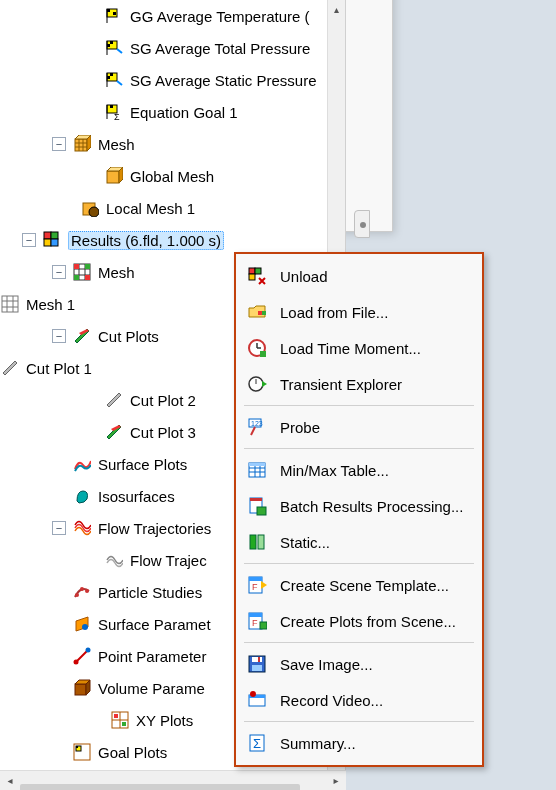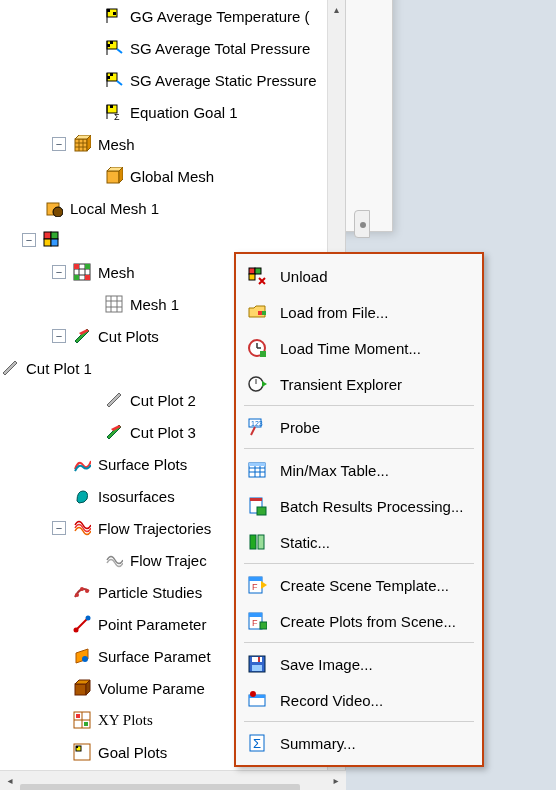--- a/index.html
+++ b/index.html
@@ -233,61 +233,62 @@
       <span class="ico">
         <svg width="18" height="18">
             <rect x="2" y="4" width="12" height="12" fill="#f9b233" stroke="#8a5a00"></rect>
             <path d="M2 4 L6 0 L18 0 L14 4 Z" fill="#ffe08a" stroke="#8a5a00"></path>
             <path d="M14 4 L18 0 L18 12 L14 16 Z" fill="#d98a00" stroke="#8a5a00"></path>
           </svg>
       </span>
       <span class="lbl">Global Mesh</span>
     </div>
 
-    <div class="node" style="padding-left:44px;">
+    <div class="node" style="padding-left:68px;margin-left:12px;">
       <span class="ico">
         <svg width="18" height="18">
             <rect x="2" y="4" width="12" height="12" fill="#f9b233" stroke="#8a5a00"></rect>
             <circle cx="13" cy="13" r="5" fill="#7a4a00" stroke="#000"></circle>
           </svg>
       </span>
       <span class="lbl">Local Mesh 1</span>
     </div>
 
     <div class="node selected" style="padding-left:22px;">
       <span class="exp">−</span>
       <span class="ico">
         <svg width="20" height="20">
             <rect x="2" y="2" width="7" height="7" fill="#e33" stroke="#000"></rect>
             <rect x="9" y="2" width="7" height="7" fill="#3a3" stroke="#000"></rect>
             <rect x="2" y="9" width="7" height="7" fill="#fc0" stroke="#000"></rect>
             <rect x="9" y="9" width="7" height="7" fill="#39f" stroke="#000"></rect>
           </svg>
       </span>
+      <span class="lbl">Results (6.fld, 1.000 s)</span>
     </div>
 
     <div class="node" style="padding-left:52px;">
       <span class="exp">−</span>
       <span class="ico">
         <svg width="18" height="18">
             <rect x="1" y="1" width="16" height="16" fill="none" stroke="#333"></rect>
             <line x1="1" y1="6" x2="17" y2="6" stroke="#333"></line>
             <line x1="1" y1="12" x2="17" y2="12" stroke="#333"></line>
             <line x1="6" y1="1" x2="6" y2="17" stroke="#333"></line>
             <line x1="12" y1="1" x2="12" y2="17" stroke="#333"></line>
             <rect x="1" y="1" width="5" height="5" fill="#e33"></rect>
             <rect x="12" y="1" width="5" height="5" fill="#3a3"></rect>
             <rect x="1" y="12" width="5" height="5" fill="#3a3"></rect>
             <rect x="12" y="12" width="5" height="5" fill="#e33"></rect>
           </svg>
       </span>
       <span class="lbl">Mesh</span>
     </div>
 
-    <div class="node" style="padding-left:104px;">
+    <div class="node" style="">
       <span class="ico">
         <svg width="18" height="18">
             <rect x="1" y="1" width="16" height="16" fill="none" stroke="#777"></rect>
             <line x1="1" y1="6" x2="17" y2="6" stroke="#777"></line>
             <line x1="1" y1="12" x2="17" y2="12" stroke="#777"></line>
             <line x1="6" y1="1" x2="6" y2="17" stroke="#777"></line>
             <line x1="12" y1="1" x2="12" y2="17" stroke="#777"></line>
           </svg>
       </span>
       <span class="lbl">Mesh 1</span>
@@ -379,50 +380,50 @@
             <circle cx="9" cy="6" r="2" fill="#c33"></circle>
             <circle cx="14" cy="8" r="2" fill="#c33"></circle>
           </svg>
       </span>
       <span class="lbl">Particle Studies</span>
     </div>
 
     <div class="node" style="padding-left:72px;">
       <span class="ico">
         <svg width="18" height="18">
+            <polygon points="3,6 15,2 15,12 3,16" fill="#f90" stroke="#a50"></polygon>
+            <circle cx="12" cy="12" r="3" fill="#06c"></circle>
+          </svg>
+      </span>
+      <span class="lbl">Surface Paramet</span>
+    </div>
+
+    <div class="node" style="padding-left:72px;">
+      <span class="ico">
+        <svg width="18" height="18">
             <line x1="3" y1="15" x2="15" y2="3" stroke="#c00" stroke-width="2"></line>
             <circle cx="3" cy="15" r="2.5" fill="#c00"></circle>
             <circle cx="15" cy="3" r="2.5" fill="#06c"></circle>
           </svg>
       </span>
       <span class="lbl">Point Parameter</span>
     </div>
 
     <div class="node" style="padding-left:72px;">
       <span class="ico">
         <svg width="18" height="18">
-            <polygon points="3,6 15,2 15,12 3,16" fill="#f90" stroke="#a50"></polygon>
-            <circle cx="12" cy="12" r="3" fill="#06c"></circle>
-          </svg>
-      </span>
-      <span class="lbl">Surface Paramet</span>
-    </div>
-
-    <div class="node" style="padding-left:72px;">
-      <span class="ico">
-        <svg width="18" height="18">
             <rect x="2" y="5" width="11" height="11" fill="#a50" stroke="#620"></rect>
             <path d="M2 5 L6 1 L17 1 L13 5 Z" fill="#d80" stroke="#620"></path>
             <path d="M13 5 L17 1 L17 12 L13 16 Z" fill="#840" stroke="#620"></path>
           </svg>
       </span>
       <span class="lbl">Volume Parame</span>
     </div>
 
-    <div class="node" style="padding-left:72px;font-family:Liberation Serif, serif;">
+    <div class="node" style="padding-left:110px;">
       <span class="ico">
         <svg width="18" height="18">
             <rect x="1" y="1" width="16" height="16" fill="none" stroke="#a50"></rect>
             <line x1="1" y1="9" x2="17" y2="9" stroke="#a50"></line>
             <line x1="9" y1="1" x2="9" y2="17" stroke="#a50"></line>
             <rect x="3" y="3" width="4" height="4" fill="#e33"></rect>
             <rect x="11" y="11" width="4" height="4" fill="#3a3"></rect>
           </svg>
       </span>
       <span class="lbl">XY Plots</span>

